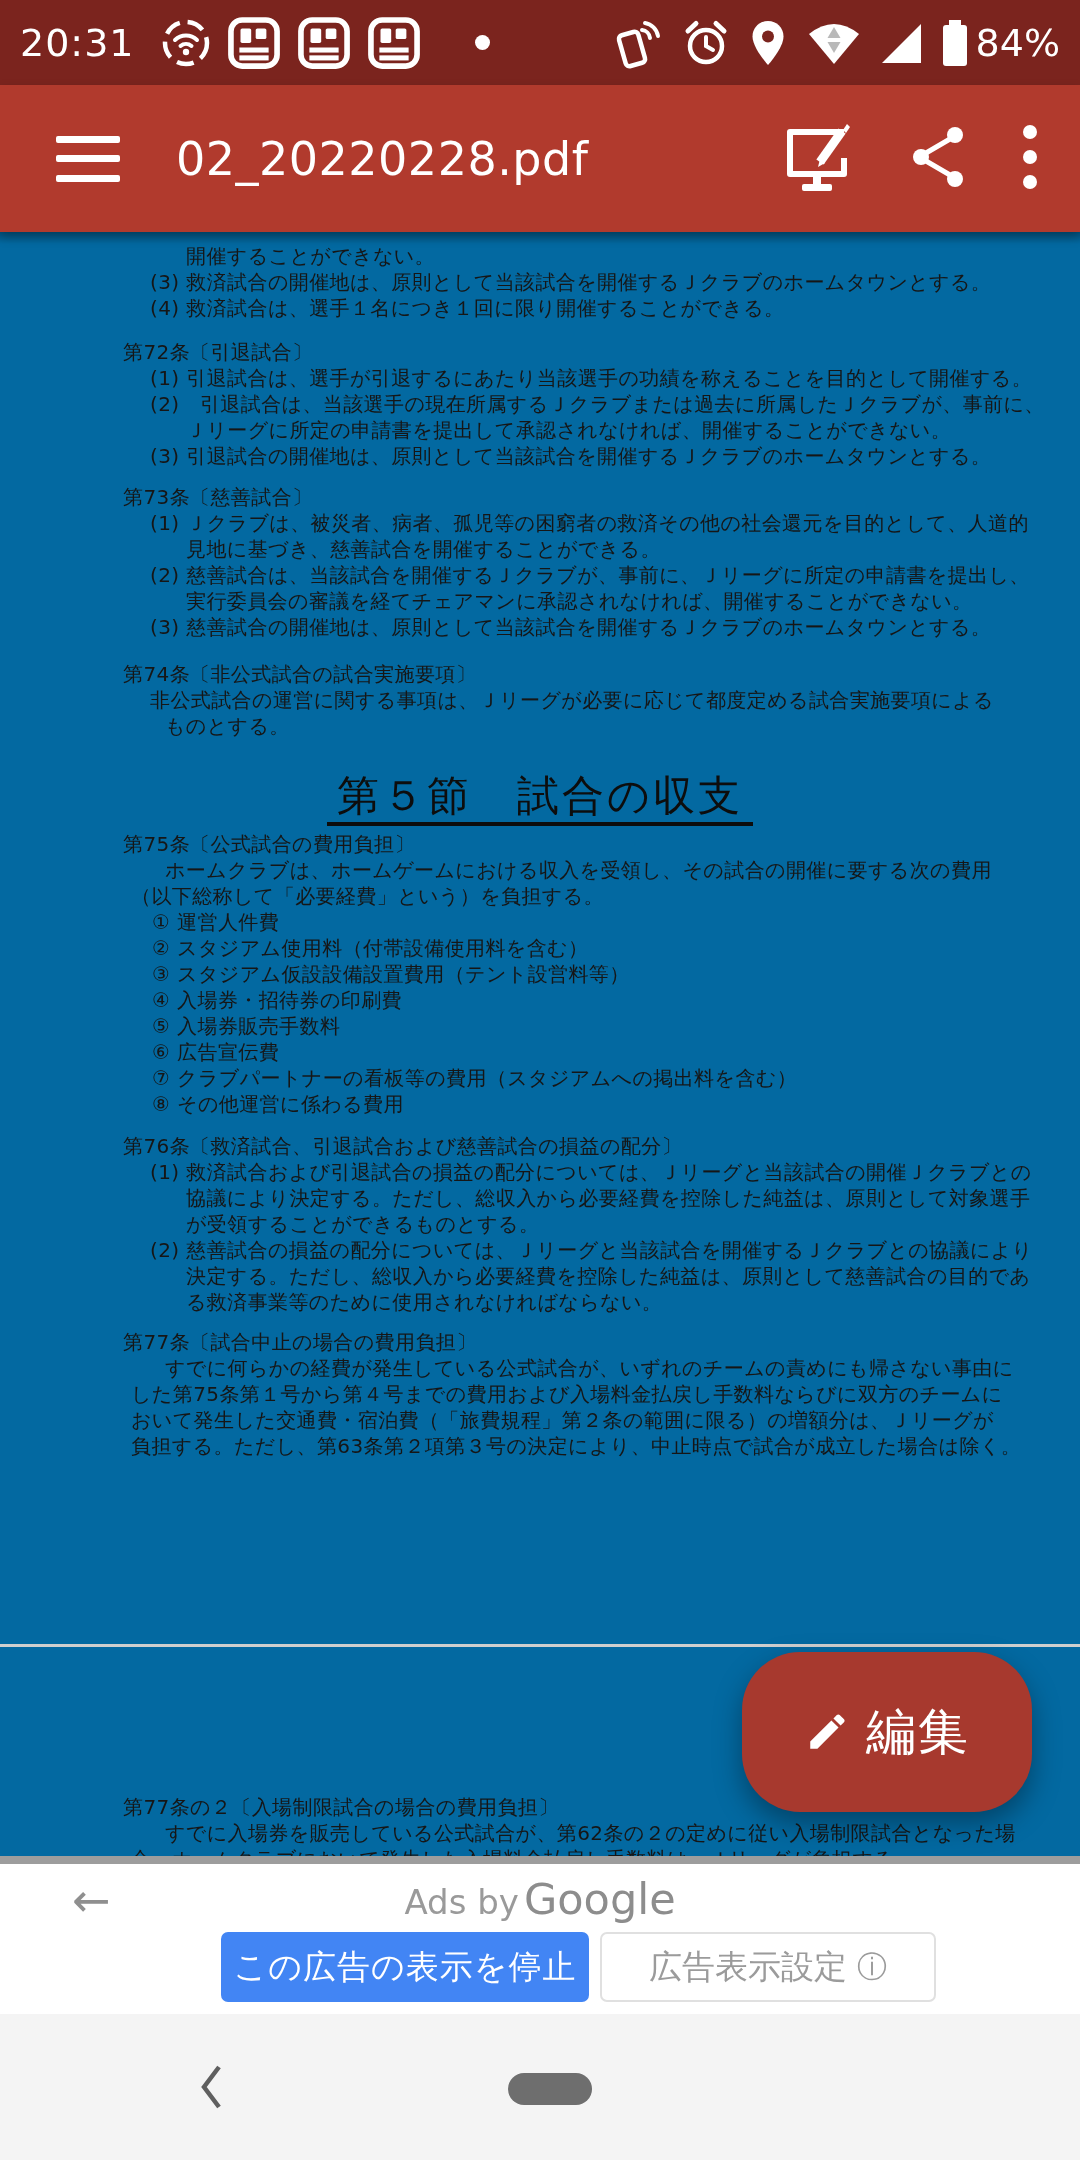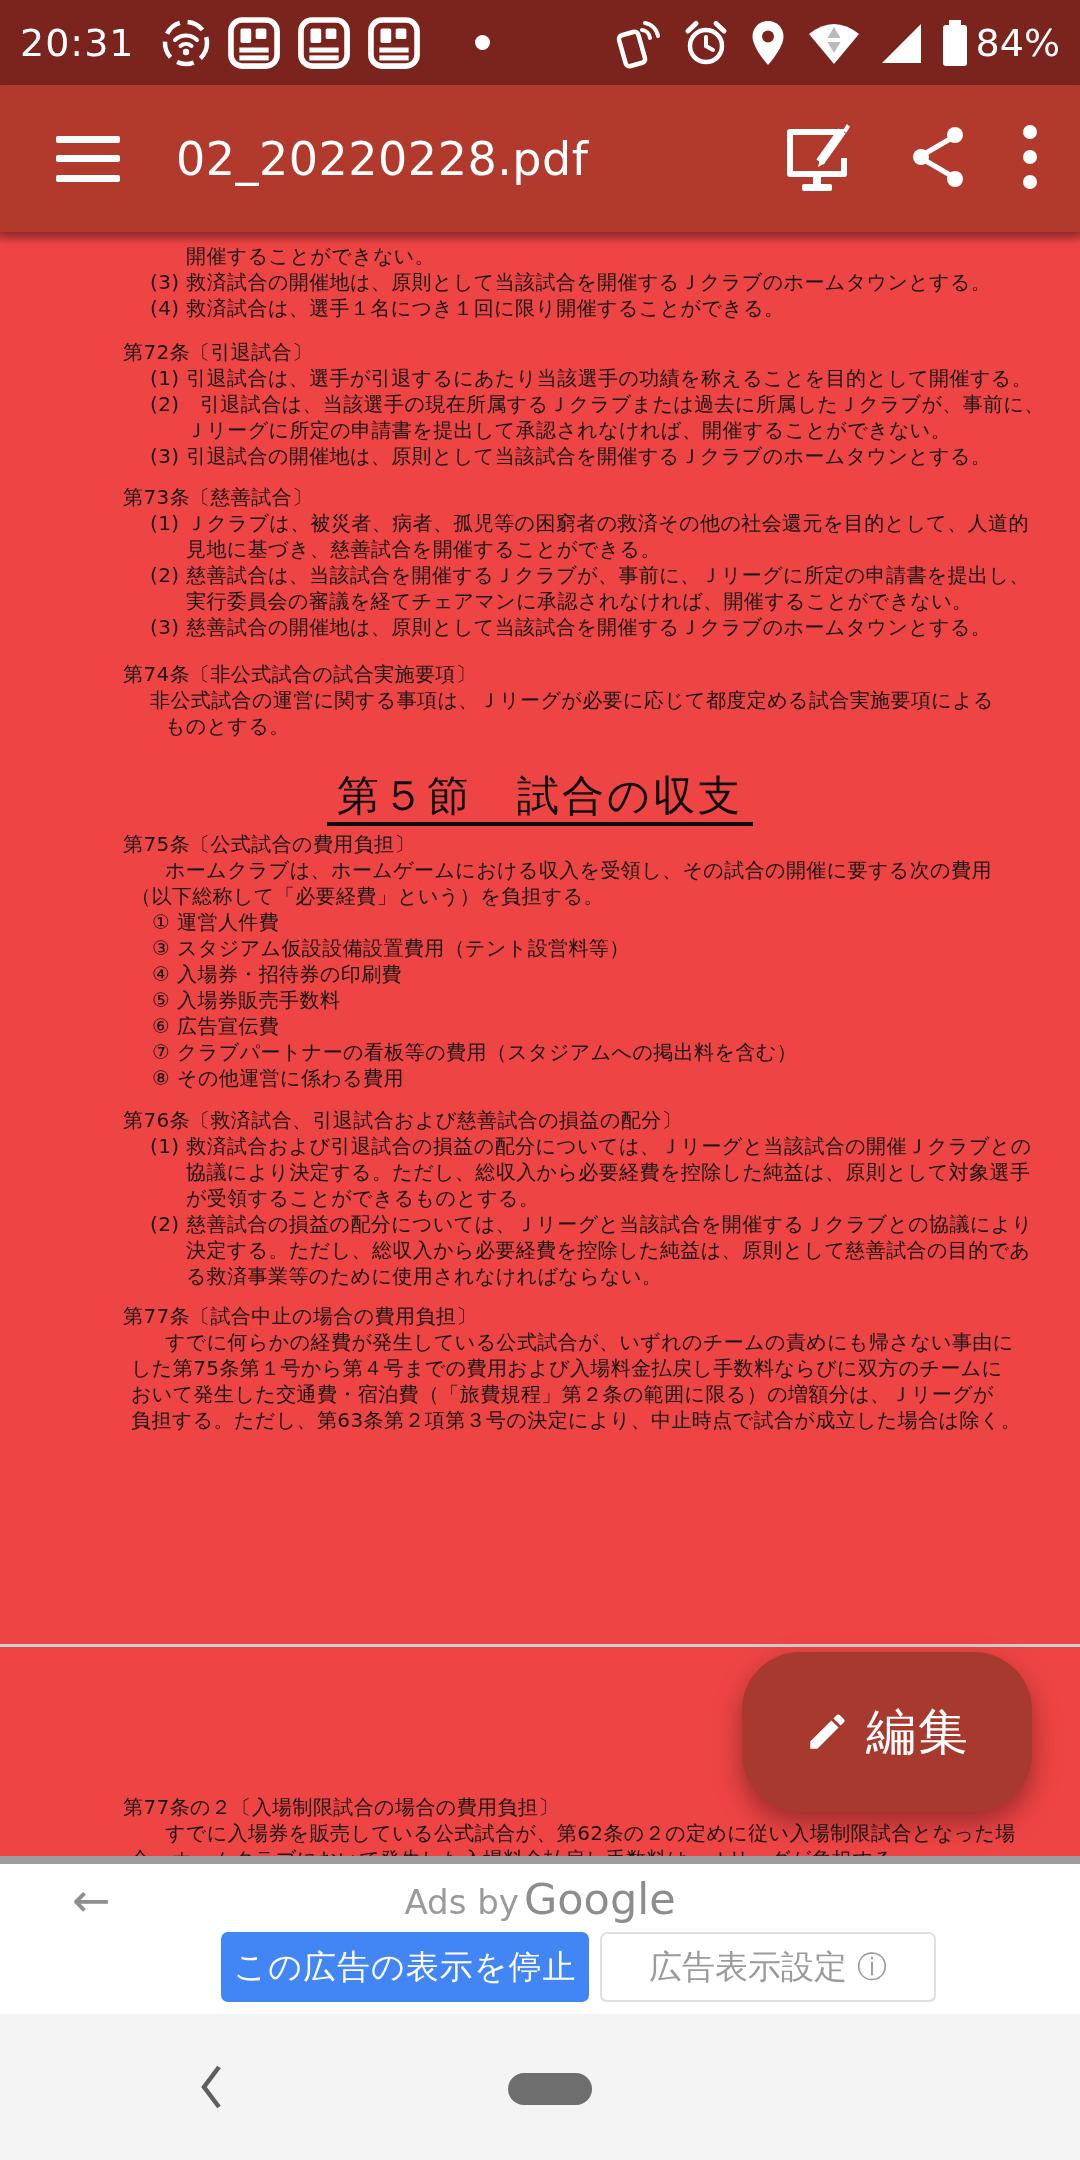--- a/index.html
+++ b/index.html
@@ -19,21 +19,21 @@
   .app-bar{position:absolute;top:85px;left:0;width:1080px;height:147px;background:#b13a2d;
     display:flex;align-items:center;padding:0 42px 0 56px;box-sizing:border-box;
     box-shadow:0 5px 10px rgba(0,0,0,.28);z-index:5;}
   .hamburger{width:64px;height:46px;display:flex;flex-direction:column;justify-content:space-between;cursor:pointer;}
   .hamburger span{display:block;height:7px;background:#fff;border-radius:2px;}
   .ab-title{color:#fff;font-size:46px;margin-left:56px;letter-spacing:.5px;white-space:nowrap;}
   .ab-spacer{flex:1;}
   .ab-btn{display:flex;align-items:center;justify-content:center;margin-left:52px;cursor:pointer;}
 
   
-  .doc{position:absolute;top:232px;left:0;width:1080px;height:1632px;background:#ef4444;overflow:hidden;}
+  .doc{position:absolute;top:232px;left:0;width:1080px;height:1632px;background:#0369a1;overflow:hidden;}
   .doc::before{content:"";position:absolute;top:0;left:0;right:0;height:12px;
     background:linear-gradient(rgba(0,0,0,.20),rgba(0,0,0,0));z-index:2;}
   .page1{padding-top:11px;}
   .ln{font-size:20px;line-height:26px;height:26px;color:#161616;letter-spacing:.4px;white-space:nowrap;}
   .ln.h{padding-left:123px;}
   .ln.i{padding-left:150px;}
   .ln.c{padding-left:186px;}
   .ln.b{padding-left:165px;}
   .ln.b2{padding-left:131px;}
   .ln.l{padding-left:152px;}
@@ -231,20 +231,21 @@
         <div class="ln h">第74条〔非公式試合の試合実施要項〕</div>
         <div class="ln i">非公式試合の運営に関する事項は、Ｊリーグが必要に応じて都度定める試合実施要項による</div>
         <div class="ln b">ものとする。</div>
         <div style="height: 33px;"></div>
         <div class="ln title"><span>第５節　試合の収支</span></div>
         <div style="height: 11px;"></div>
         <div class="ln h">第75条〔公式試合の費用負担〕</div>
         <div class="ln b">ホームクラブは、ホームゲームにおける収入を受領し、その試合の開催に要する次の費用</div>
         <div class="ln b2">（以下総称して「必要経費」という）を負担する。</div>
         <div class="ln l">① 運営人件費</div>
+        <div class="ln l">② スタジアム使用料（付帯設備使用料を含む）</div>
         <div class="ln l">③ スタジアム仮設設備設置費用（テント設営料等）</div>
         <div class="ln l">④ 入場券・招待券の印刷費</div>
         <div class="ln l">⑤ 入場券販売手数料</div>
         <div class="ln l">⑥ 広告宣伝費</div>
         <div class="ln l">⑦ クラブパートナーの看板等の費用（スタジアムへの掲出料を含む）</div>
         <div class="ln l">⑧ その他運営に係わる費用</div>
         <div style="height: 16px;"></div>
         <div class="ln h">第76条〔救済試合、引退試合および慈善試合の損益の配分〕</div>
         <div class="ln i">(1) 救済試合および引退試合の損益の配分については、Ｊリーグと当該試合の開催Ｊクラブとの</div>
         <div class="ln c">協議により決定する。ただし、総収入から必要経費を控除した純益は、原則として対象選手</div>

